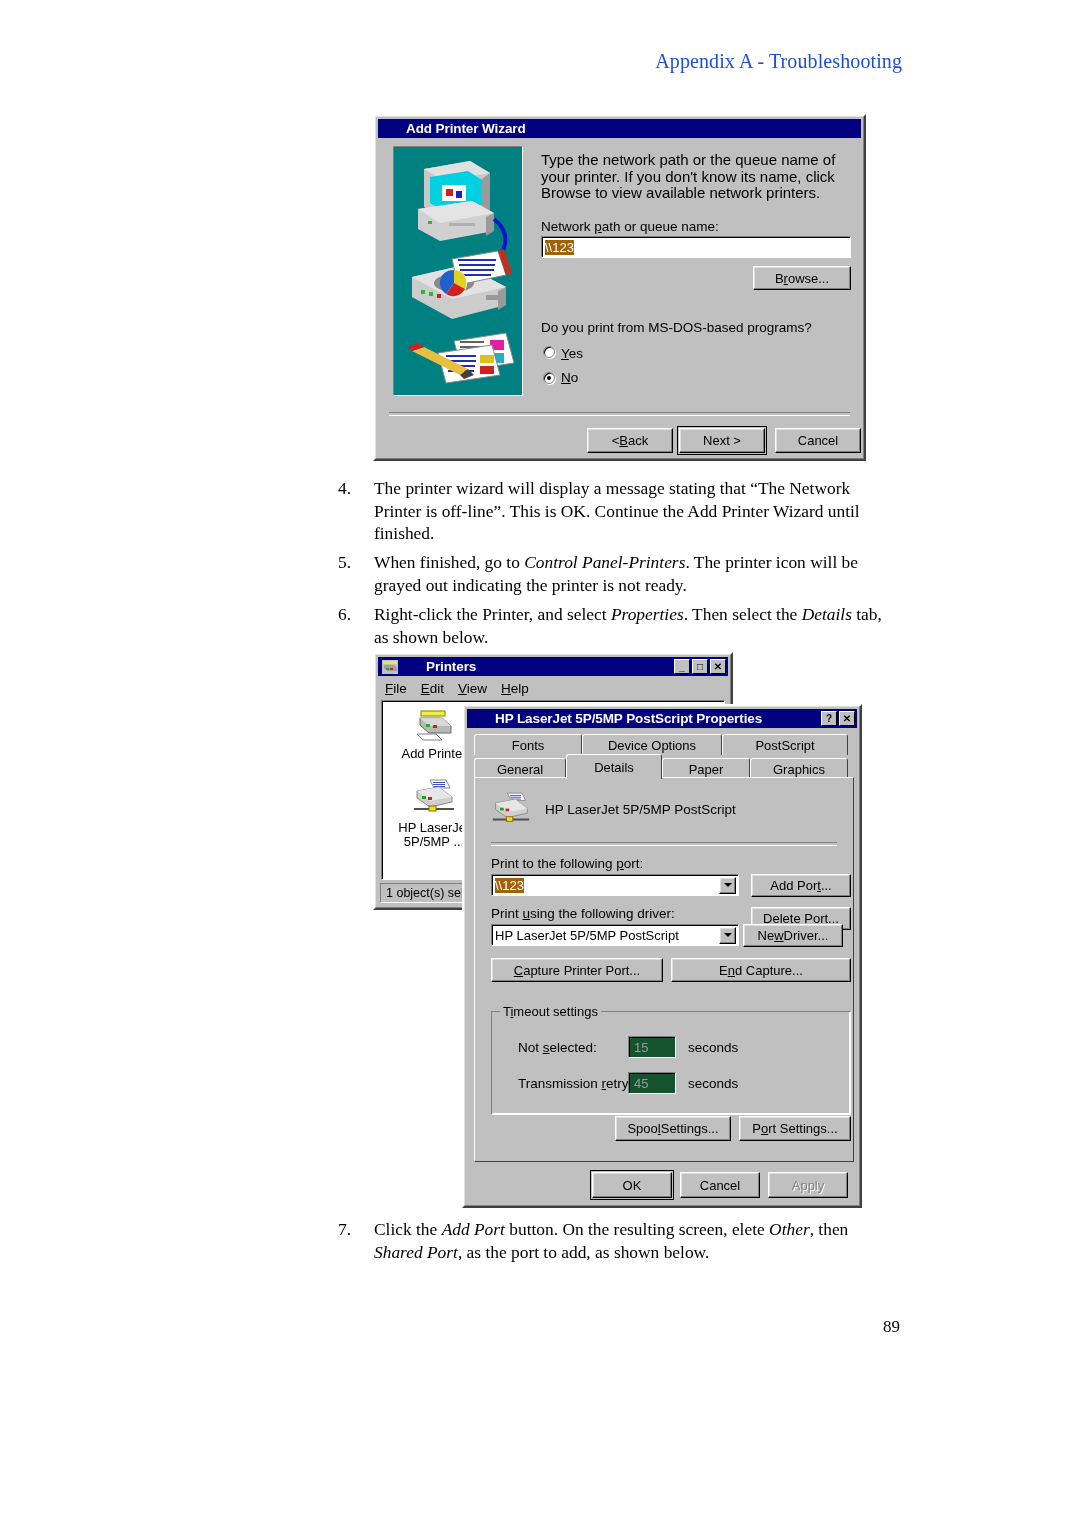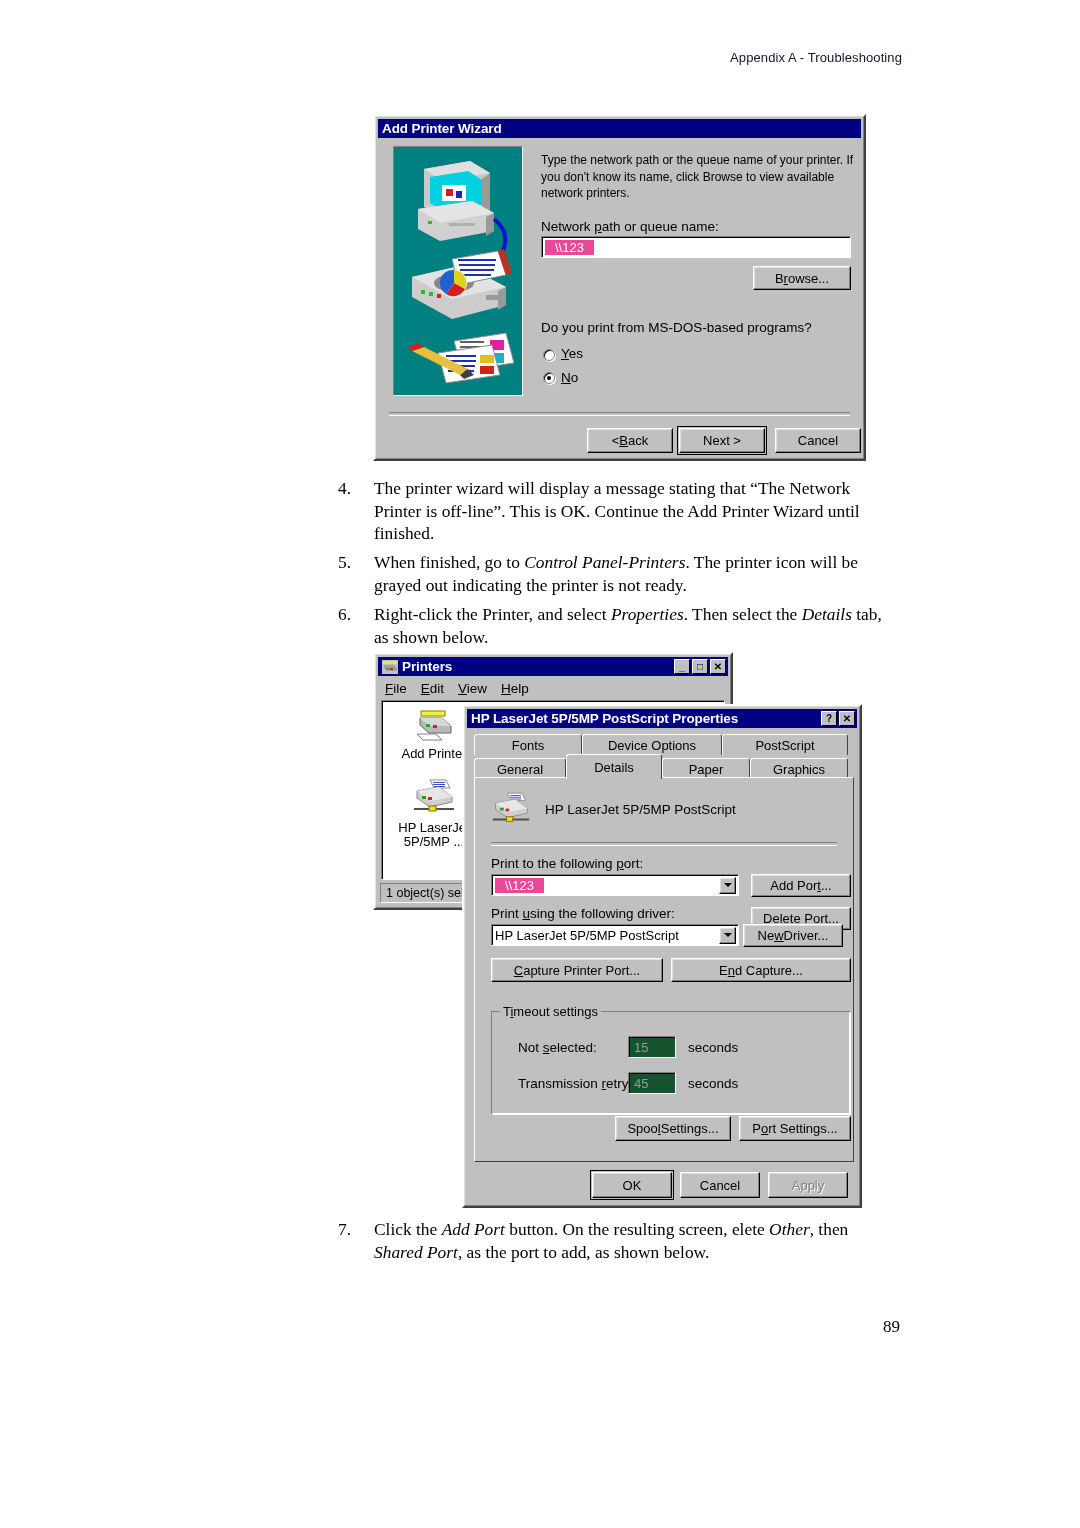--- a/index.html
+++ b/index.html
@@ -4,22 +4,22 @@
 <style>
   html,body{margin:0;padding:0;}
   body{
     width:1080px;height:1528px;background:#ffffff;
     font-family:"Liberation Serif", serif;
     position:relative;overflow:hidden;
   }
   
   .page-header{
     position:absolute;top:50px;right:178px;
-    font-family:Liberation Sans, sans-serif;
-    font-size:13px;color:#0f172a;letter-spacing:.1px;white-space:nowrap;
+    font-family:Liberation Serif, serif;
+    font-size:20px;color:#1d4ed8;letter-spacing:.1px;white-space:nowrap;
   }
   .page-number{
     position:absolute;top:1317px;right:180px;
     font-family:"Liberation Serif", serif;font-size:17px;color:#000;
   }
   
   .steps{position:absolute;left:338px;top:477px;width:556px;}
   .steps2{position:absolute;left:338px;top:1218px;width:556px;}
   .step{display:flex;margin-bottom:6.5px;}
   .step-num{
@@ -45,21 +45,21 @@
     box-sizing:border-box;
   }
   .titlebar{
     position:absolute;left:3px;right:3px;top:3px;height:19px;
     background:#000080;color:#fff;
     font-family:"Liberation Sans", sans-serif;
     font-size:13.5px;font-weight:bold;
     display:flex;align-items:center;padding:0 2px 0 4px;
     white-space:nowrap;letter-spacing:-0.1px;
   }
-  .titlebar .tb-title{flex:1;overflow:hidden;}
+  .titlebar .tb-title{flex:1;overflow:hidden;margin-left:24px;}
   .tb-btn{
     width:16px;height:15px;background:#c0c0c0;margin-left:2px;
     border-top:1px solid #ffffff;border-left:1px solid #ffffff;
     border-right:1px solid #000;border-bottom:1px solid #000;
     color:#000;font-size:10px;font-weight:bold;
     display:flex;align-items:center;justify-content:center;
     box-sizing:border-box;font-family:"Liberation Sans", sans-serif;
   }
   .btn{
     background:#c0c0c0;color:#000;
@@ -73,21 +73,21 @@
   .btn.default{outline:1px solid #000;outline-offset:1px;}
   .btn.disabled{color:#808080;text-shadow:1px 1px 0 #ffffff;}
   .field{
     background:#ffffff;
     border-top:1px solid #808080;border-left:1px solid #808080;
     border-right:1px solid #ffffff;border-bottom:1px solid #ffffff;
     box-shadow:inset 1px 1px 0 #000000;
     box-sizing:border-box;display:flex;align-items:center;
     padding-left:3px;font-size:13px;font-family:"Liberation Sans", sans-serif;
   }
-  .sel{background:#ec4899;color:#ffffff;padding:0 10px;}
+  .sel{background:#a16207;color:#ffffff;padding:0 0;}
   .lbl{
     position:absolute;font-family:"Liberation Sans", sans-serif;
     font-size:13.5px;color:#000;white-space:nowrap;
   }
   .u{text-decoration:underline;}
   .arrowbtn{
     width:17px;height:17px;background:#c0c0c0;
     border-top:1px solid #ffffff;border-left:1px solid #ffffff;
     border-right:1px solid #000;border-bottom:1px solid #000;
     box-shadow:inset -1px -1px 0 #808080, inset 1px 1px 0 #dfdfdf;
@@ -99,21 +99,21 @@
   #wizard{left:373px;top:114px;width:493px;height:347px;}
   #wiz-pic{
     position:absolute;left:18px;top:30px;width:130px;height:250px;
     background:#008080;
     border-top:1px solid #808080;border-left:1px solid #808080;
     border-right:1px solid #ffffff;border-bottom:1px solid #ffffff;
     box-sizing:border-box;overflow:hidden;
   }
   .wiz-text{
     position:absolute;left:166px;top:36px;width:315px;
-    font-family:"Liberation Sans", sans-serif;font-size:12px;
+    font-family:"Liberation Sans", sans-serif;font-size:15px;
     line-height:16.6px;color:#000;
   }
   .sep{position:absolute;height:2px;border-top:1px solid #808080;border-bottom:1px solid #ffffff;}
 
   
   #printers{left:373px;top:652px;width:360px;height:258px;}
   .menubar{
     position:absolute;left:4px;top:24px;height:20px;right:4px;
     display:flex;align-items:center;gap:14px;padding-left:6px;
     font-size:13.5px;color:#000;
@@ -277,21 +277,21 @@
   </div>
 
   <div class="btn" style="position:absolute;left:378px;top:150px;width:98px;height:24px;">
     <span>B</span>
       <span class="u">r</span>
       <span>owse...</span>
   </div>
 
   <div class="lbl" style="left:166px;top:204px;text-align:right;">Do you print from MS-DOS-based programs?</div>
 
-  <div style="position:absolute;left:168px;top:230px;display:flex;align-items:flex-end;gap:6px;">
+  <div style="position:absolute;left:168px;top:230px;display:flex;align-items:flex-start;gap:6px;">
     <span class="radio"></span>
     <span class="lbl" style="position:static;"><span class="u">Y</span><span>es</span></span>
   </div>
   <div style="position:absolute;left:168px;top:254px;display:flex;align-items:center;gap:6px;">
     <span class="radio">
         <span class="dot"></span>
       </span>
     <span class="lbl" style="position:static;"><span class="u">N</span><span>o</span></span>
   </div>
 

